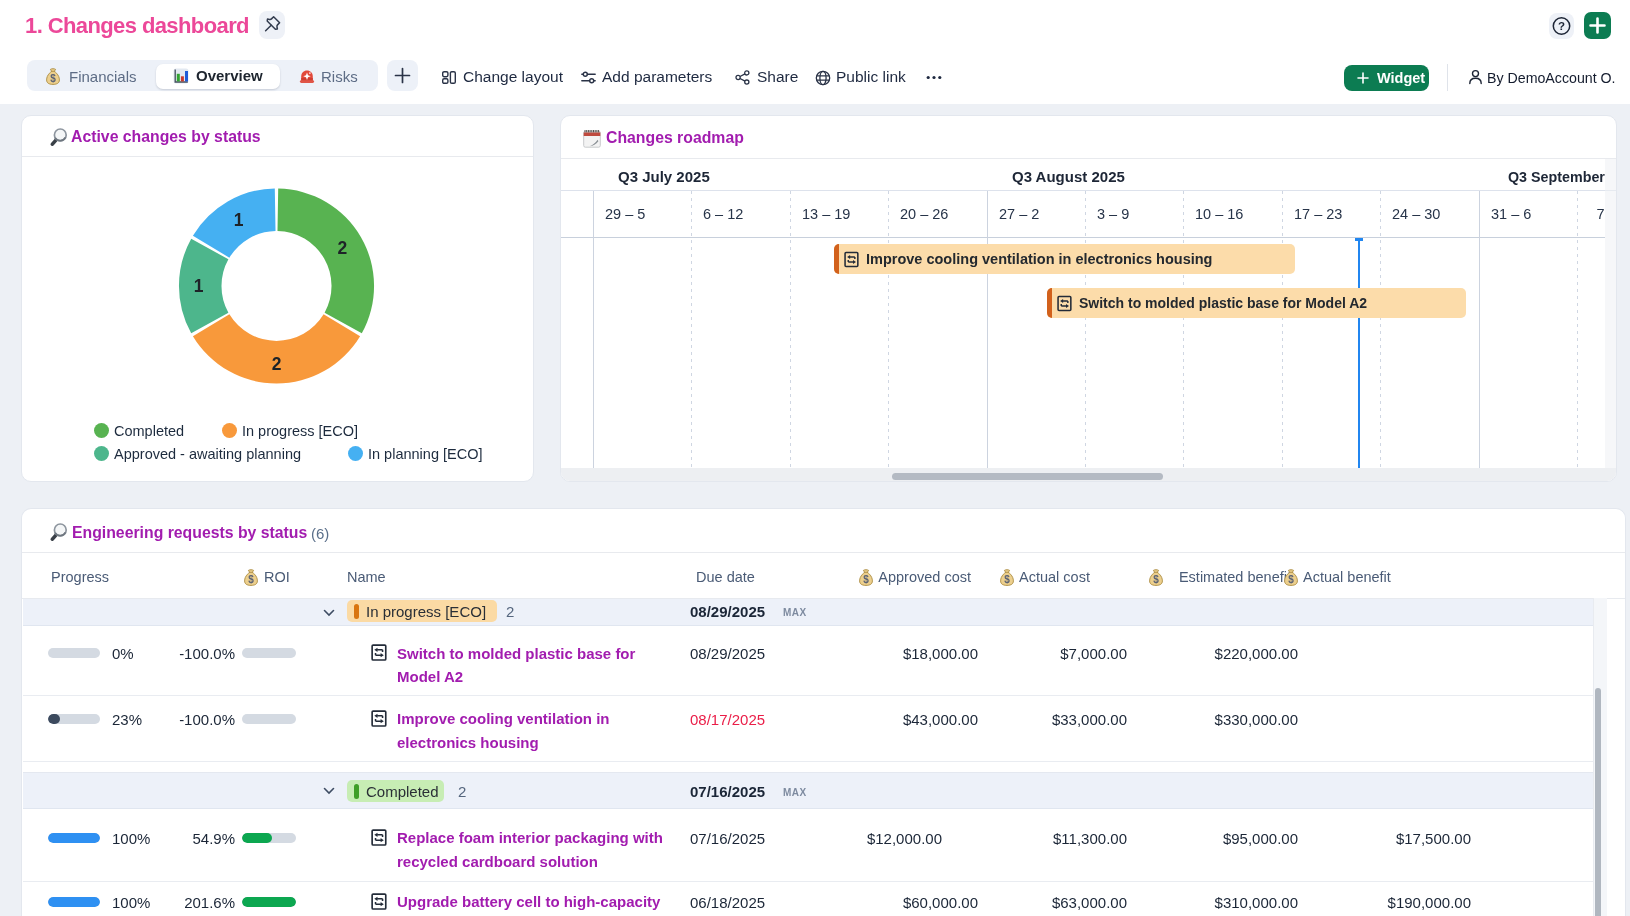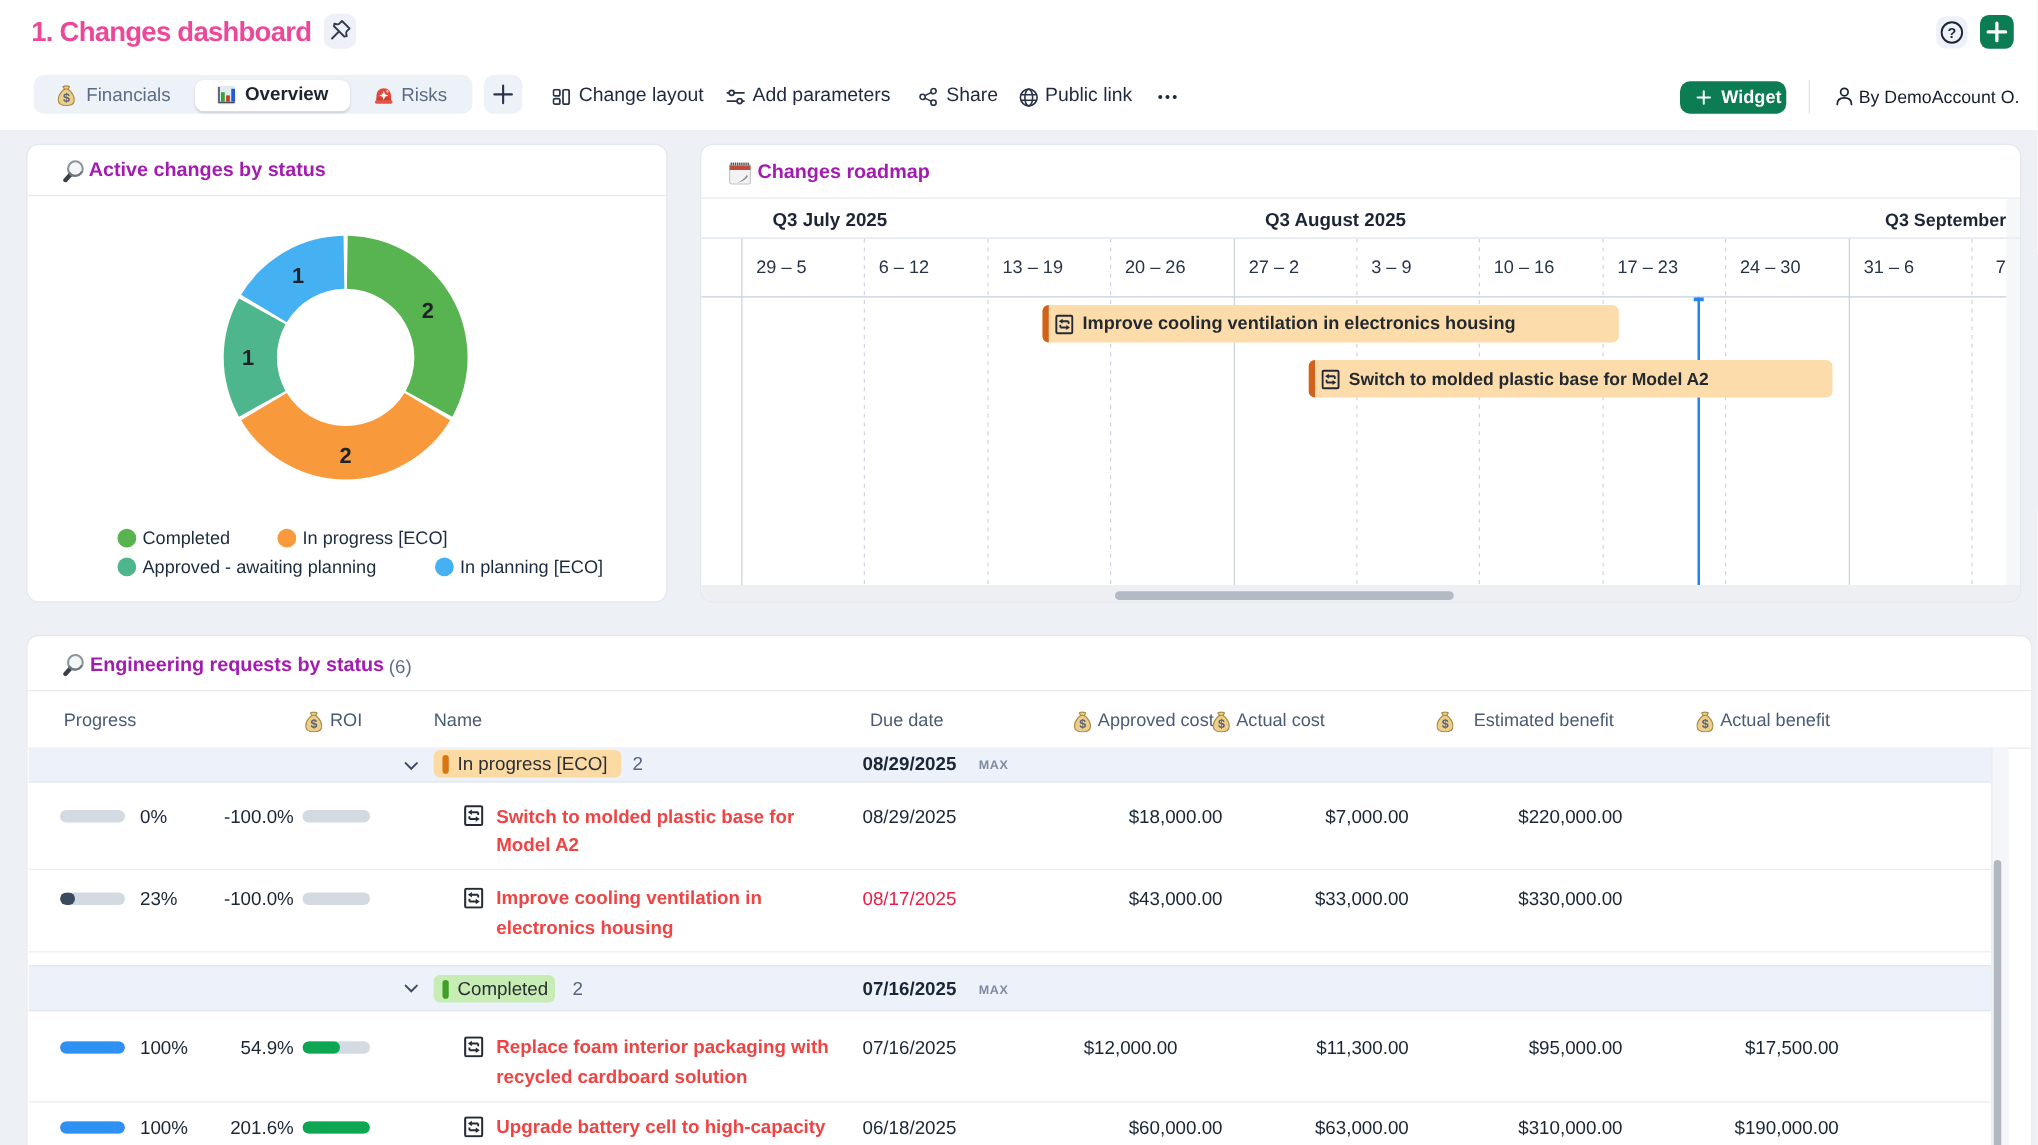--- a/index.html
+++ b/index.html
@@ -12,21 +12,21 @@
 svg { display:block; }
 .wk { top:90px; font-size:14.5px; color:#273449; white-space:nowrap; }
 .mline { top:75px; width:1px; height:277px; background:#ccd3df; }
 .wline { top:75px; width:1px; height:277px;
   background-image:linear-gradient(to bottom, #cfd6e2 50%, transparent 50%); background-size:1px 7px; }
 .hdrlbl { font-size:14.5px; color:#4a5b76; }
 .money { font-size:15px; color:#1b2637; }
 .rowline { position:absolute; left:1px; height:1px; background:#e9ecf1; width:1570px; }
 .pill { position:absolute; width:51.5px; height:10px; border-radius:5px; background:#d4dae2; overflow:hidden; }
 .pill>div { position:absolute; left:0; top:0; height:10px; border-radius:5px; }
-.namet { position:absolute; font-size:15px; font-weight:bold; color:#ef4444; line-height:23.8px; width:300px; }
+.namet { position:absolute; font-size:15px; font-weight:bold; color:#a21caf; line-height:23.8px; width:300px; }
 .datet { position:absolute; font-size:15px; color:#1b2637; }
 .pct { position:absolute; font-size:15px; color:#1b2637; }
 </style>
 </head>
 <body>
 <svg width="0" height="0" style="position:absolute;">
 <defs>
 <g id="repico">
         <rect x="1.1" y="0.8" width="13.2" height="14.5" rx="1" fill="none" stroke="#232b38" stroke-width="1.6"></rect>
         <path d="M11.2 5.4 H5.9 M11.2 7.6 V5.4 M4.4 10.6 H9.7 M4.4 8.4 v2.2" stroke="#232b38" stroke-width="1.5" fill="none"></path>
@@ -280,33 +280,33 @@
     </svg>
   <div class="abs hdrlbl" style="left:242px; top:60px;">ROI</div>
   <div class="abs hdrlbl" style="left:325px; top:60px;">Name</div>
   <div class="abs hdrlbl" style="left:674px; top:60px;">Due date</div>
   <div class="abs" style="left:799px; top:60px; width:150px; display:flex; justify-content:flex-end; gap:5px;">
       <svg width="14" height="17" viewBox="0 0 14 17">
         <use href="#bag"></use>
       </svg>
       <span class="hdrlbl">Approved cost</span>
     </div>
-  <div class="abs" style="left:948px; top:60px; width:150px; display:flex; justify-content:flex-start; gap:5px;">
+  <div class="abs" style="left:948px; top:60px; width:150px; display:flex; justify-content:center; gap:5px;">
       <svg width="14" height="17" viewBox="0 0 14 17">
         <use href="#bag"></use>
       </svg>
       <span class="hdrlbl">Actual cost</span>
     </div>
   <div class="abs" style="left:1089px; top:60px; width:180px; display:flex; justify-content:flex-end; gap:16px;">
       <svg width="14" height="17" viewBox="0 0 14 17">
         <use href="#bag"></use>
       </svg>
       <span class="hdrlbl">Estimated benefit</span>
     </div>
-  <div class="abs" style="left:1262px; top:60px; width:180px; display:flex; justify-content:flex-end; gap:5px;">
+  <div class="abs" style="left:1262px; top:60px; width:180px; display:flex; gap:5px;">
       <svg width="14" height="17" viewBox="0 0 14 17">
         <use href="#bag"></use>
       </svg>
       <span class="hdrlbl">Actual benefit</span>
     </div>
   <div class="abs" style="left:0; top:89px; width:1605px; height:1px; background:#e7eaef;"></div>
 
   <div class="abs" style="left:1px; top:90px; width:1571px; height:27px; background:#edf1f9; border-bottom:1px solid #e0e6f0;"></div>
   <svg class="abs" style="left:301px; top:100px;" width="12" height="8" viewBox="0 0 12 8">
       <path d="M1.5 1.5 L6 6 L10.5 1.5" fill="none" stroke="#3e4c63" stroke-width="1.6" stroke-linecap="round"></path>

